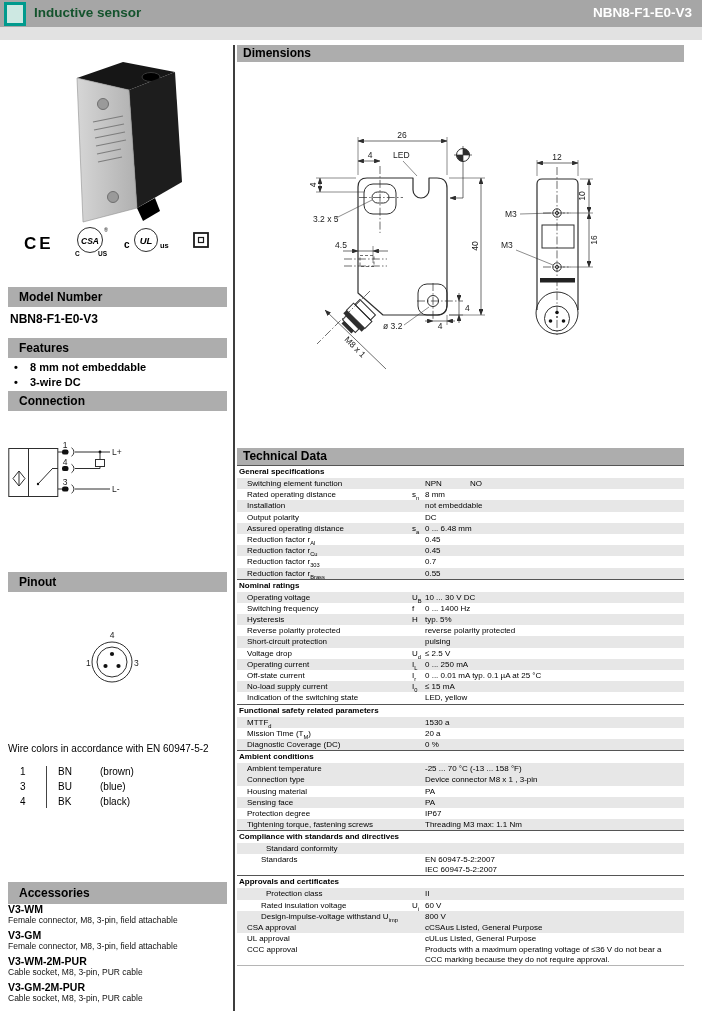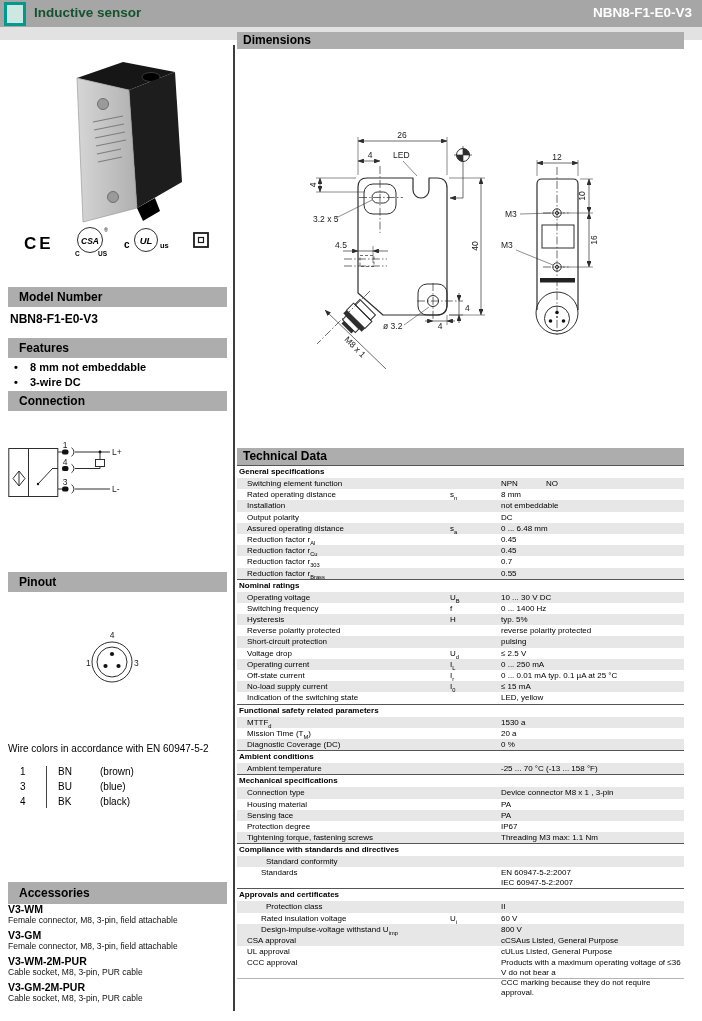--- a/index.html
+++ b/index.html
@@ -11,21 +11,21 @@
   .hdr-title{position:absolute;left:34px;top:5px;font-size:13.5px;font-weight:bold;color:#14532d;}
   .hdr-model{position:absolute;right:10px;top:5px;font-size:13.5px;font-weight:bold;color:#fff;}
   .band{position:absolute;top:27px;left:0;width:702px;height:13px;background:#e2e2e2;}
   .vrule{position:absolute;left:233px;top:45px;width:2px;height:966px;background:#3d3d3d;}
   
   .secbar{position:absolute;left:8px;width:219px;height:20px;background:#adadad;
           font-size:12px;font-weight:bold;line-height:20px;padding-left:11px;box-sizing:border-box;}
   .rbar{position:absolute;left:237px;width:447px;height:17px;background:#adadad;
         font-size:12px;font-weight:bold;line-height:17px;padding-left:6px;box-sizing:border-box;}
   .bar-model{top:287px}.bar-features{top:338px}.bar-conn{top:391px}.bar-pinout{top:572px}.bar-acc{top:882px;height:22px;line-height:22px;}
-  .bar-dims{top:32px}.bar-tech{top:448px}
+  .bar-dims{top:45px}.bar-tech{top:448px}
   .mn-value{position:absolute;left:10px;top:312px;font-size:12px;font-weight:bold;}
   
   .features{position:absolute;left:12px;top:360px;width:215px;}
   .feat{display:flex;font-size:11px;font-weight:bold;height:15px;line-height:15px;}
   .feat .bu{width:16px;padding-left:2px;}
   
   .photo{position:absolute;left:25px;top:50px;}
   .certs{position:absolute;left:8px;top:224px;}
   .connsvg{position:absolute;left:8px;top:440px;}
   .pinsvg{position:absolute;left:83px;top:630px;}
@@ -39,21 +39,21 @@
   .wrow .wd{padding-left:16px;}
   .wdiv{position:absolute;left:46px;top:766px;width:1px;height:42px;background:#444;}
   
   .accs{position:absolute;left:8px;top:904px;width:219px;}
   .acc+.acc{margin-top:5px;}
   .acc-n{font-size:10.5px;font-weight:bold;line-height:11px;}
   .acc-d{font-size:8.5px;line-height:10px;color:#111;}
   
   .tech{position:absolute;left:237px;top:465px;width:447px;font-size:8px;}
   .tg{height:12px;line-height:12px;font-weight:bold;border-top:1px solid #555;padding-left:2px;background:#fff;}
-  .tr{display:flex;height:11.2px;line-height:11.2px;background:#fff;gap:38px;}
+  .tr{display:flex;height:11.2px;line-height:11.2px;background:#fff;}
   .tr.alt{background:#e7e7e7;}
   .tr.two{height:21px;line-height:10px;padding-top:1px;box-sizing:border-box;}
   .c1{flex:0 0 175px;box-sizing:border-box;padding-left:10px;}
   .c1.i1{padding-left:29px;}
   .c1.i2{padding-left:24px;}
   .c2{flex:0 0 13px;}
   .c3{flex:1;}
   .v2{margin-left:28px;}
   .tech-end{border-top:1px solid #b5b5b5;}
   sub{font-size:0.72em;}
@@ -461,21 +461,20 @@
         <div class="c1">Diagnostic Coverage (DC)</div>
         <div class="c2"></div>
         <div class="c3">0 %</div>
       </div>
       <div class="tg">Ambient conditions</div>
       <div class="tr alt">
         <div class="c1">Ambient temperature</div>
         <div class="c2"></div>
         <div class="c3">-25 ... 70 °C (-13 ... 158 °F)</div>
       </div>
-      <div class="tg">Mechanical specifications</div>
       <div class="tr alt">
         <div class="c1">Connection type</div>
         <div class="c2"></div>
         <div class="c3">Device connector M8 x 1 , 3-pin</div>
       </div>
       <div class="tr">
         <div class="c1">Housing material</div>
         <div class="c2"></div>
         <div class="c3">PA</div>
       </div>

